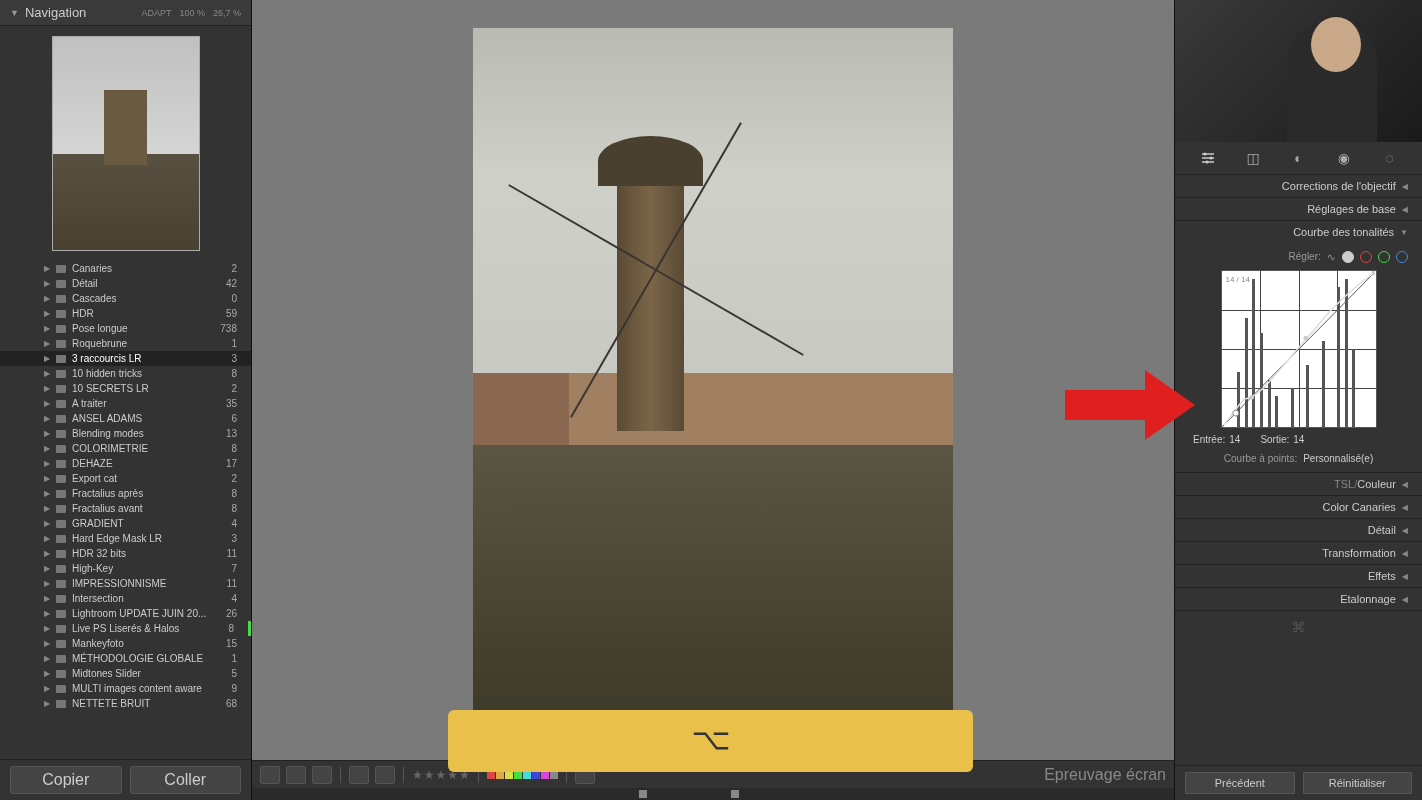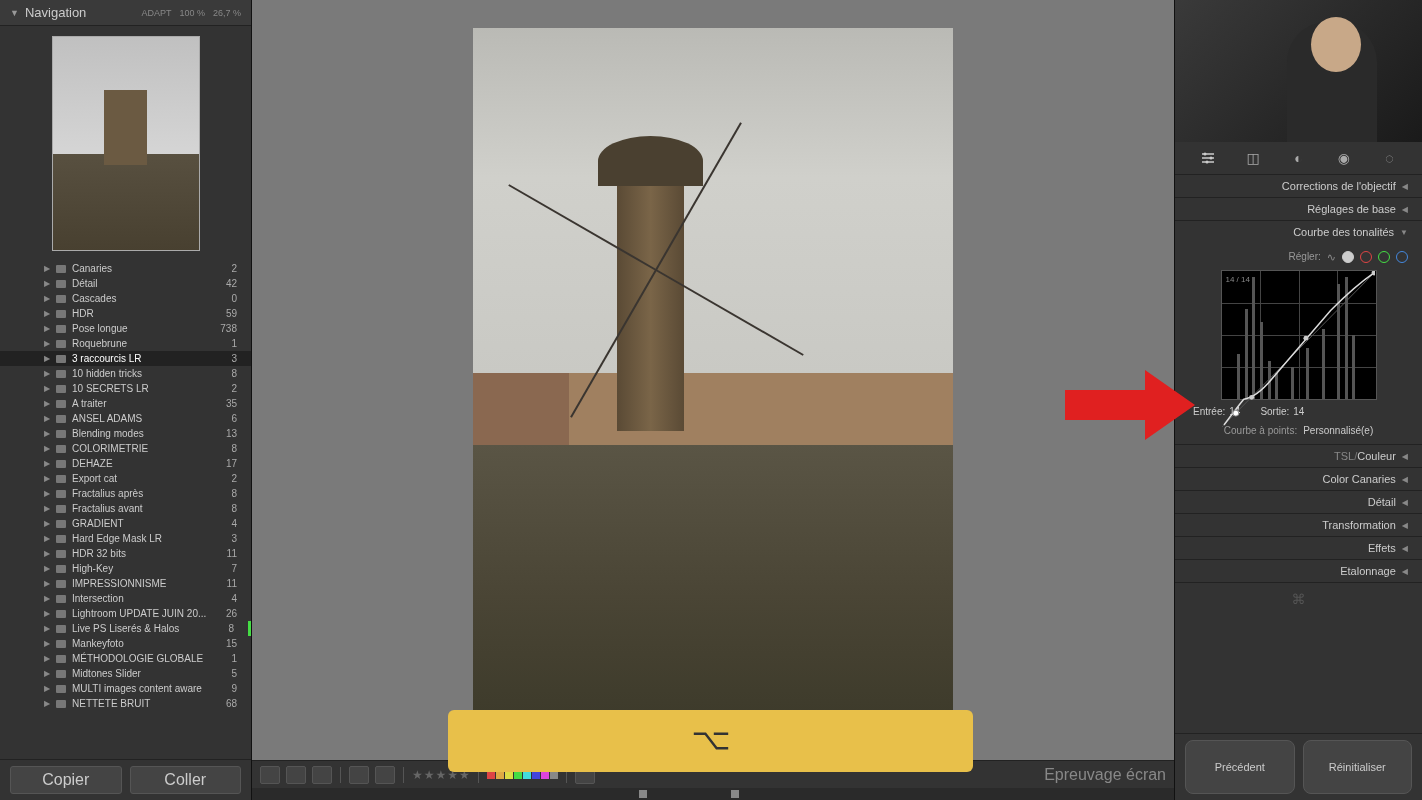--- a/index.html
+++ b/index.html
@@ -62,34 +62,34 @@
 .panel-header .tri { margin-left: 6px; font-size: 8px; color: #888; }
 .panel-header.dim { color: #888; }
 .curve-content { padding: 8px 14px; background: #333; }
 .curve-top { display: flex; justify-content: flex-end; align-items: flex-start; gap: 6px; margin-bottom: 6px; }
 .curve-top .lbl { font-size: 10px; color: #999; }
 .channel { width: 12px; height: 12px; border-radius: 50%; border: 1px solid #888; cursor: pointer; }
 .ch-all { background: #ccc; border-color:#ccc; }
 .ch-r { border-color: #d44; }
 .ch-g { border-color: #4d4; }
 .ch-b { border-color: #48d; }
-.curve-box { width: 156px; height: 130px; background: #000000; border: 1px solid #555; margin: 0 auto; position: relative; }
+.curve-box { width: 156px; height: 158px; background: #ffffff; border: 1px solid #555; margin: 0 auto; position: relative; }
 .curve-grid { position: absolute; inset: 0; }
 .curve-grid .hl, .curve-grid .vl { position: absolute; background: #444; }
 .curve-grid .hl { left: 0; right: 0; height: 1px; }
 .curve-grid .vl { top: 0; bottom: 0; width: 1px; }
 .histo { position: absolute; bottom: 0; left: 0; right: 0; height: 100%; }
 .hbar { position: absolute; bottom: 0; background: #555; width: 3px; }
 .curve-line { position: absolute; inset: 0; }
 .curve-coord { position: absolute; top: 4px; left: 4px; font-size: 8px; color: #888; }
 .curve-io { display: flex; justify-content: flex-start; gap: 16px; margin-top: 6px; font-size: 10px; color: #999; }
 .curve-io span { color: #ccc; margin-left: 4px; }
 .curve-points-row { display: flex; justify-content: center; gap: 6px; margin-top: 8px; font-size: 10px; color: #999; }
 .bottom-right-buttons { display: flex; gap: 8px; padding: 6px 10px; background: #333; border-top: 1px solid #222; margin-top: auto; }
-.bottom-right-buttons button { flex: 1; background: #444; border: 1px solid #555; color: #ccc; padding: 20px; font-size: 11px; cursor: pointer; border-radius: 8px; }
+.bottom-right-buttons button { flex: 1; background: #444; border: 1px solid #555; color: #ccc; padding: 4px; font-size: 11px; cursor: pointer; border-radius: 1px; }
 .red-arrow { position: absolute; top: 370px; left: 1065px; z-index: 100; }
 .yellow-overlay { position: absolute; bottom: 28px; left: 448px; width: 525px; height: 62px; background: #e8c04a; border-radius: 6px; z-index: 50; display: flex; align-items: center; justify-content: center; }
 .yellow-overlay svg { width: 40px; height: 40px; }
 .flourish { text-align: center; padding: 8px; color: #555; font-size: 14px; }
 .slider-track { height: 12px; background: #2a2a2a; position: relative; }
 .slider-handle { position: absolute; top: 2px; width: 8px; height: 8px; background: #888; }
 </style>
 </head>
 <body>
 

